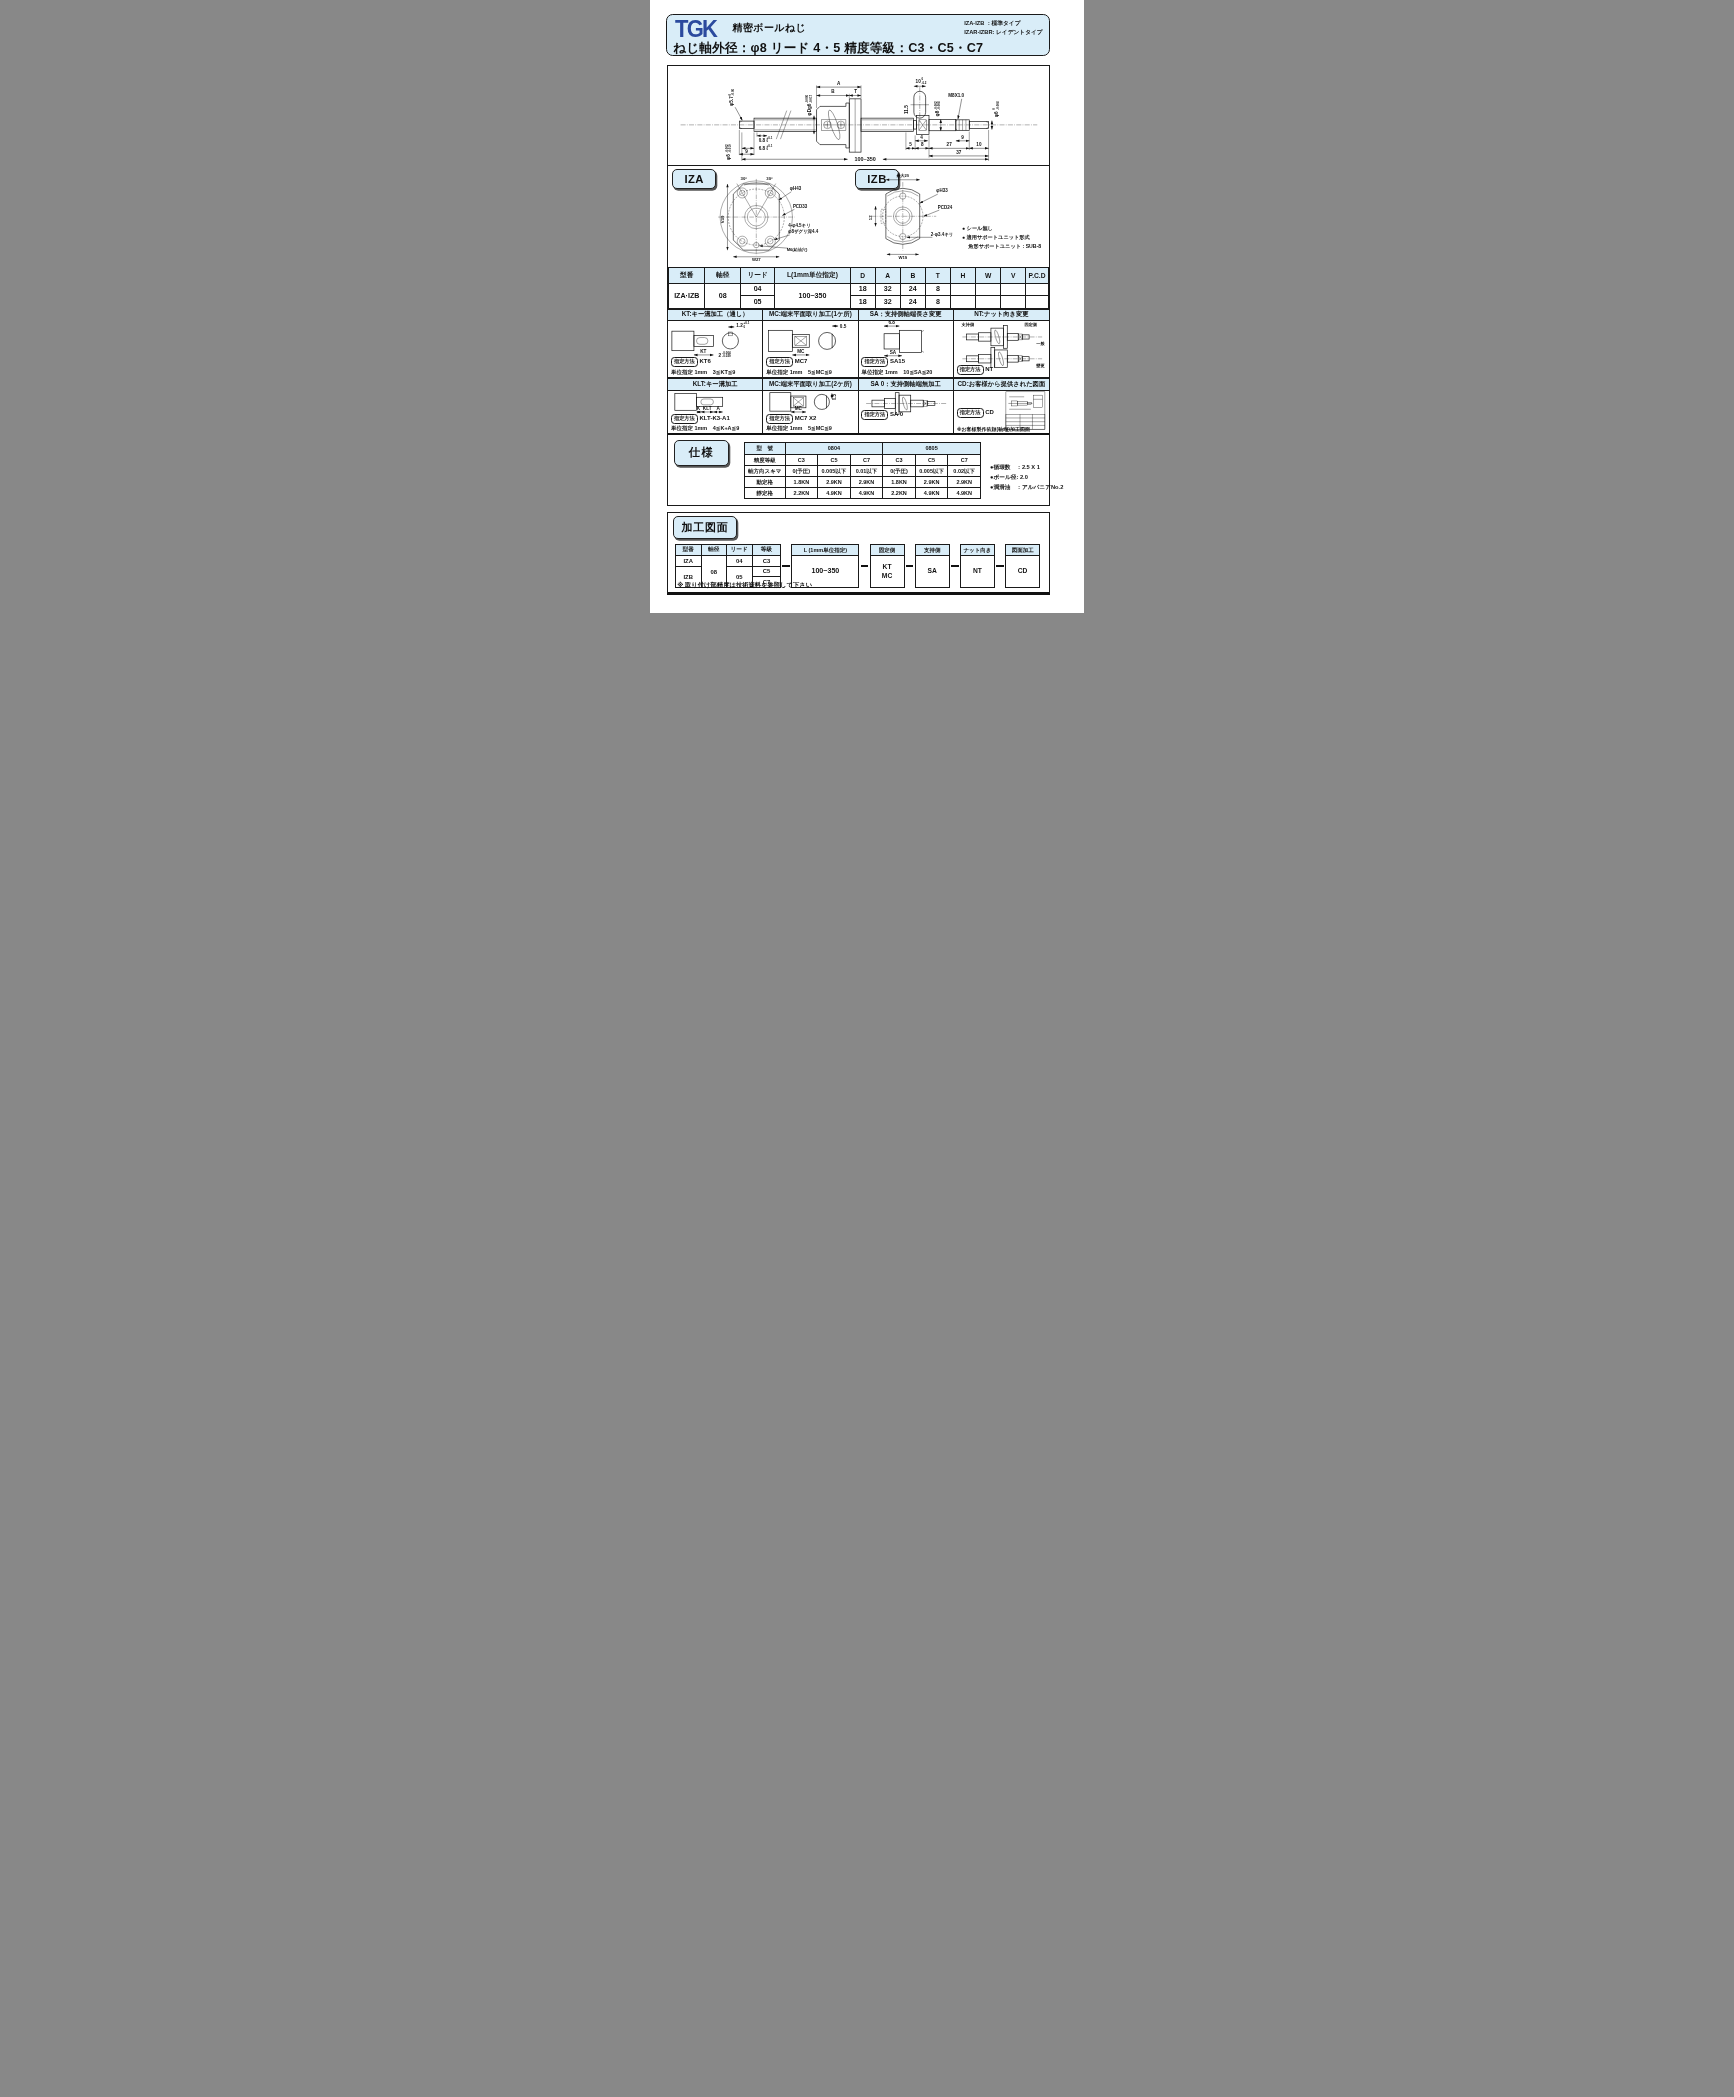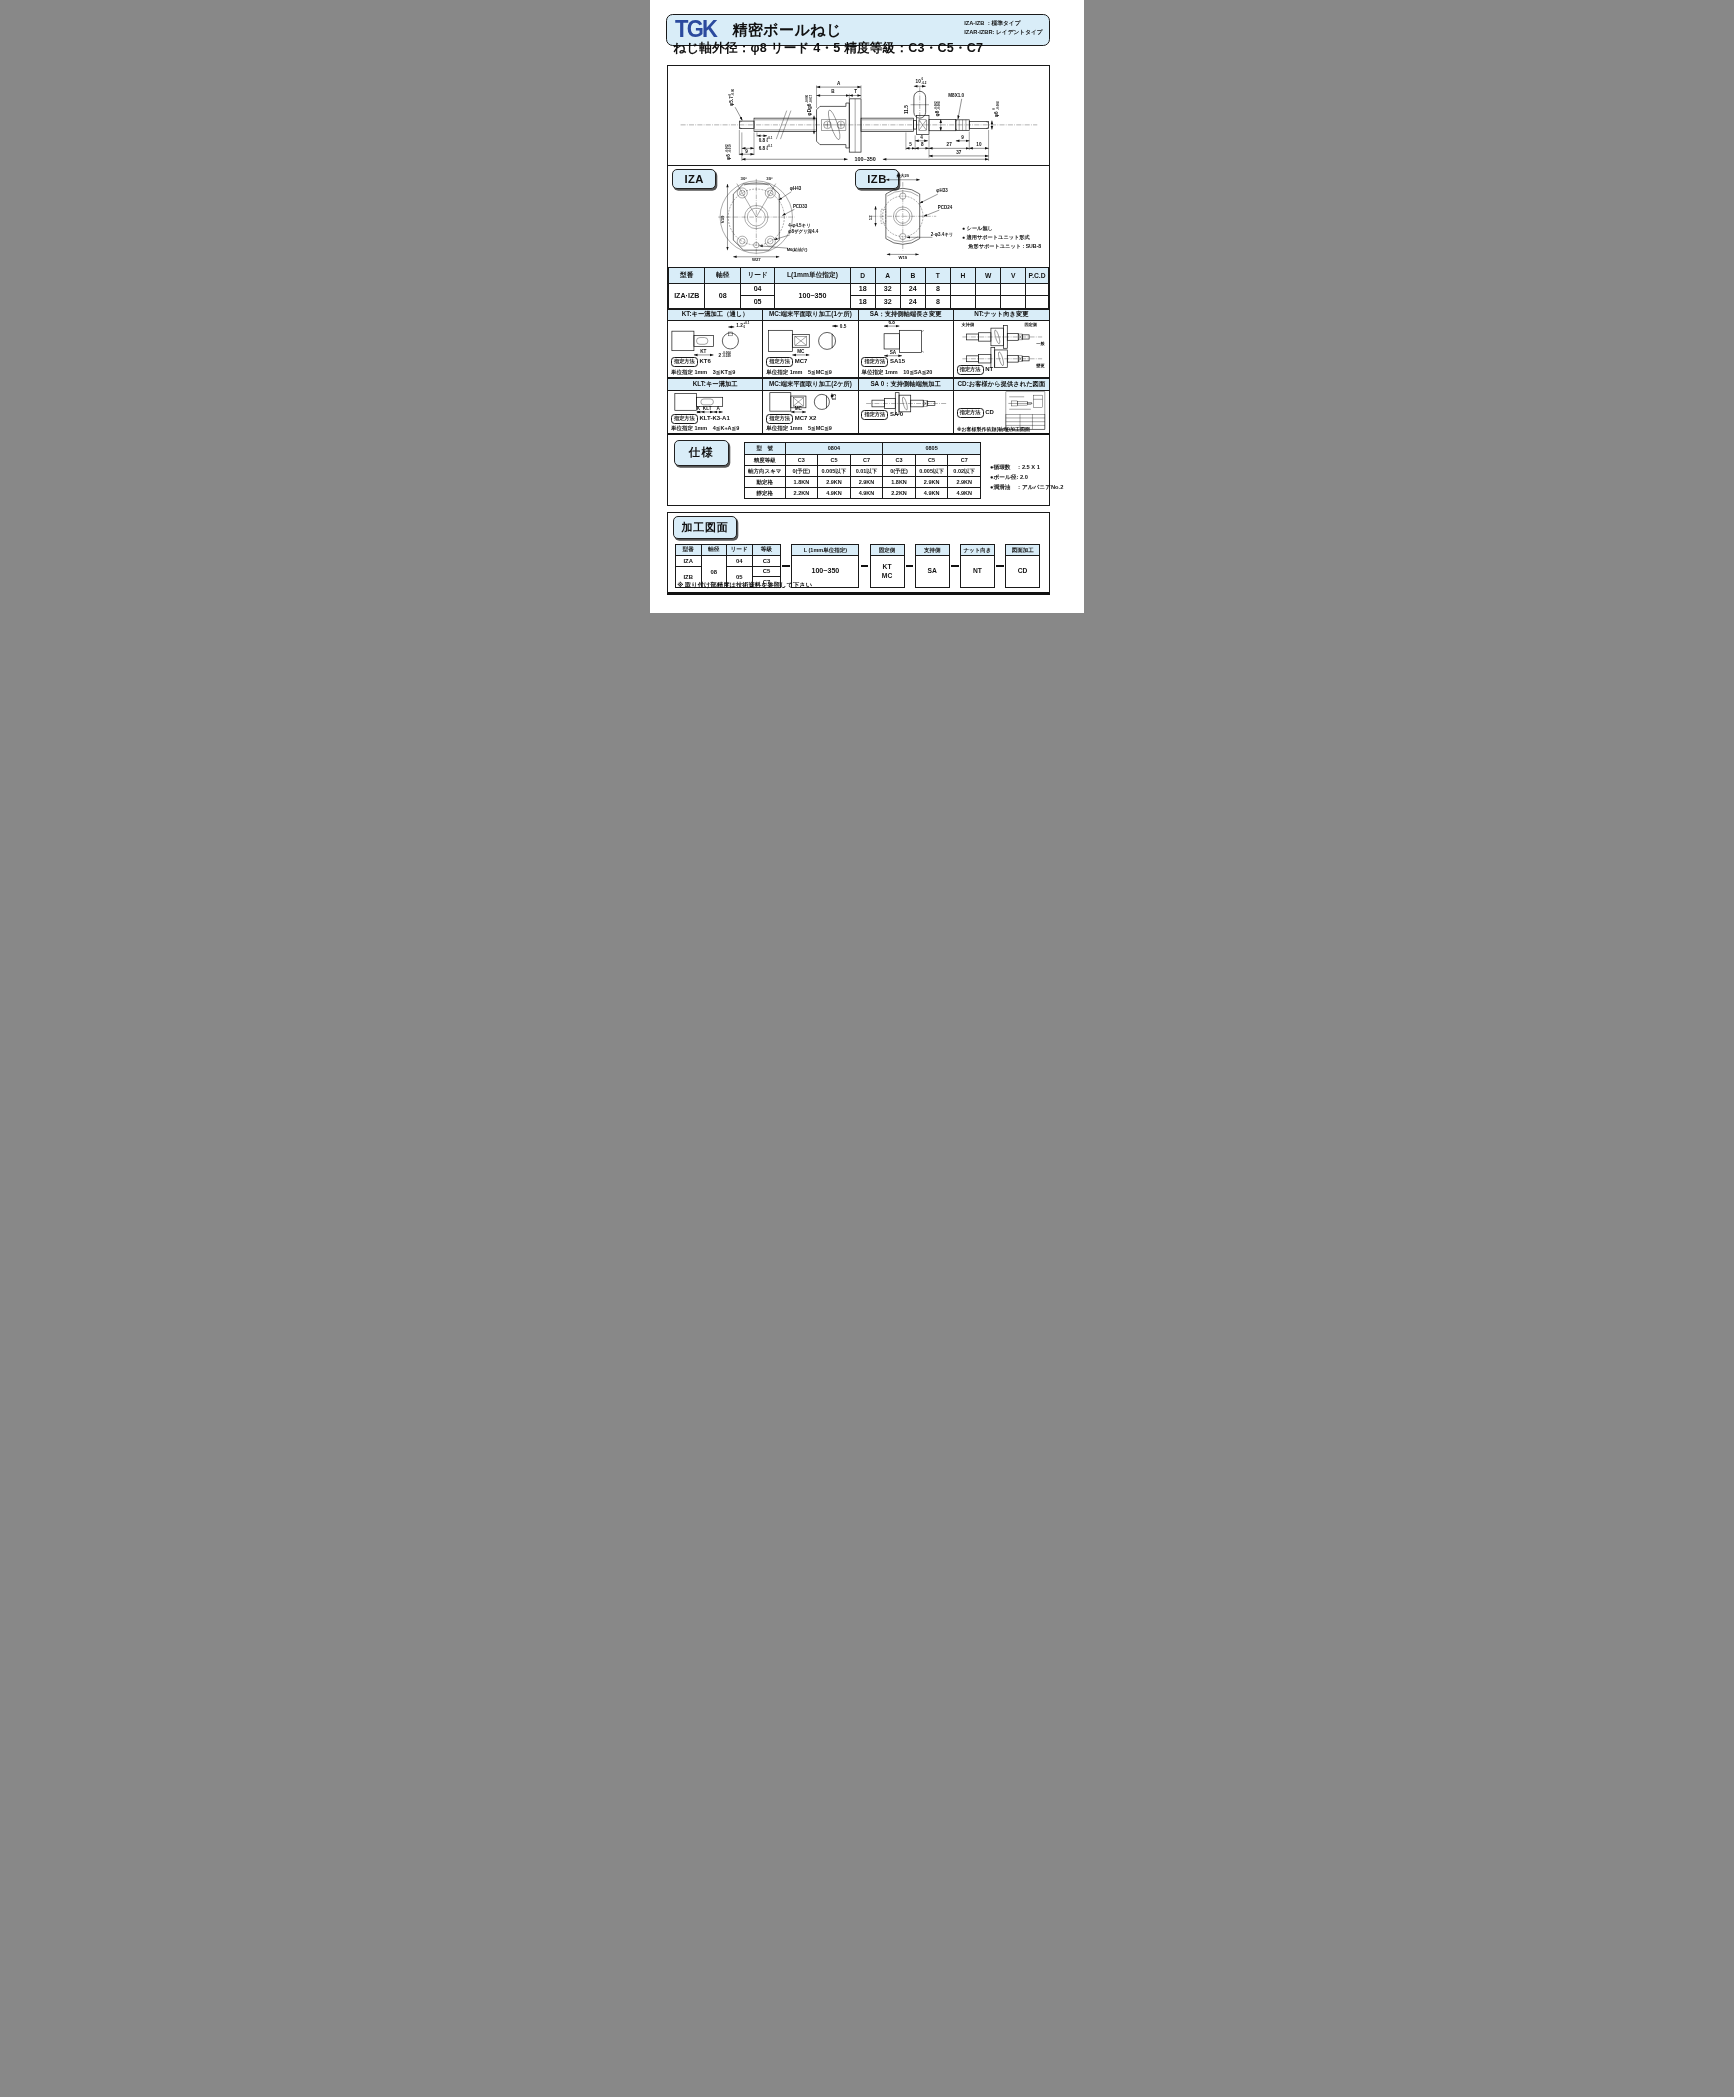--- a/index.html
+++ b/index.html
@@ -1,24 +1,24 @@
 <!DOCTYPE html>
 <html style="font-size:6.7px"><head>
 <meta charset="utf-8">
 <style>
   * { margin:0; padding:0; box-sizing:border-box; }
   body { background:#888; font-family:"Liberation Sans","DejaVu Sans",sans-serif; }
   .page { position:relative; width:434px; height:613px; background:#ffffff; margin:0 auto; color:#111; overflow:hidden; }
 
   
-  .hdr { position:absolute; left:15.5px; top:14.3px; width:384px; height:32px;
+  .hdr { position:absolute; left:15.5px; top:14.3px; width:384px; height:42px;
          background:#d9edf8; border:1.7px solid #1a1a1a; border-radius:6.7px; }
   .logo { position:absolute; left:8.4px; top:1.7px; font-size:22px; font-weight:bold;
           color:#2b4a9e; letter-spacing:-1.7px; transform:scaleY(1.05); }
-  .hdr-title { position:absolute; left:66px; top:5.9px; font-size:15px; font-weight:bold; letter-spacing:0.4px;}
+  .hdr-title { position:absolute; left:66px; top:5.9px; font-size:10px; font-weight:bold; letter-spacing:0.4px;}
   .hdr-sub { position:absolute; left:6.7px; top:25px; font-size:12.6px; font-weight:bold; letter-spacing:0.2px; white-space:nowrap; }
   .hdr-types { position:absolute; right:5.9px; top:3.4px; font-size:5.7px; font-weight:bold; line-height:1.55; text-align:left; }
 
   
   .boxa { position:absolute; left:17px; top:65px; width:383px; height:441px; border:1.3px solid #1a1a1a; background:#fff; }
   .boxb { position:absolute; left:17px; top:512px; width:383px; height:83px; border:1.3px solid #1a1a1a; border-bottom:3.8px solid #111; background:#fff; }
 
   .draw1 { position:relative; width:100%; height:100px; border-bottom:1.3px solid #1a1a1a; }
   .draw2 { position:relative; width:100%; height:101px; }
 

